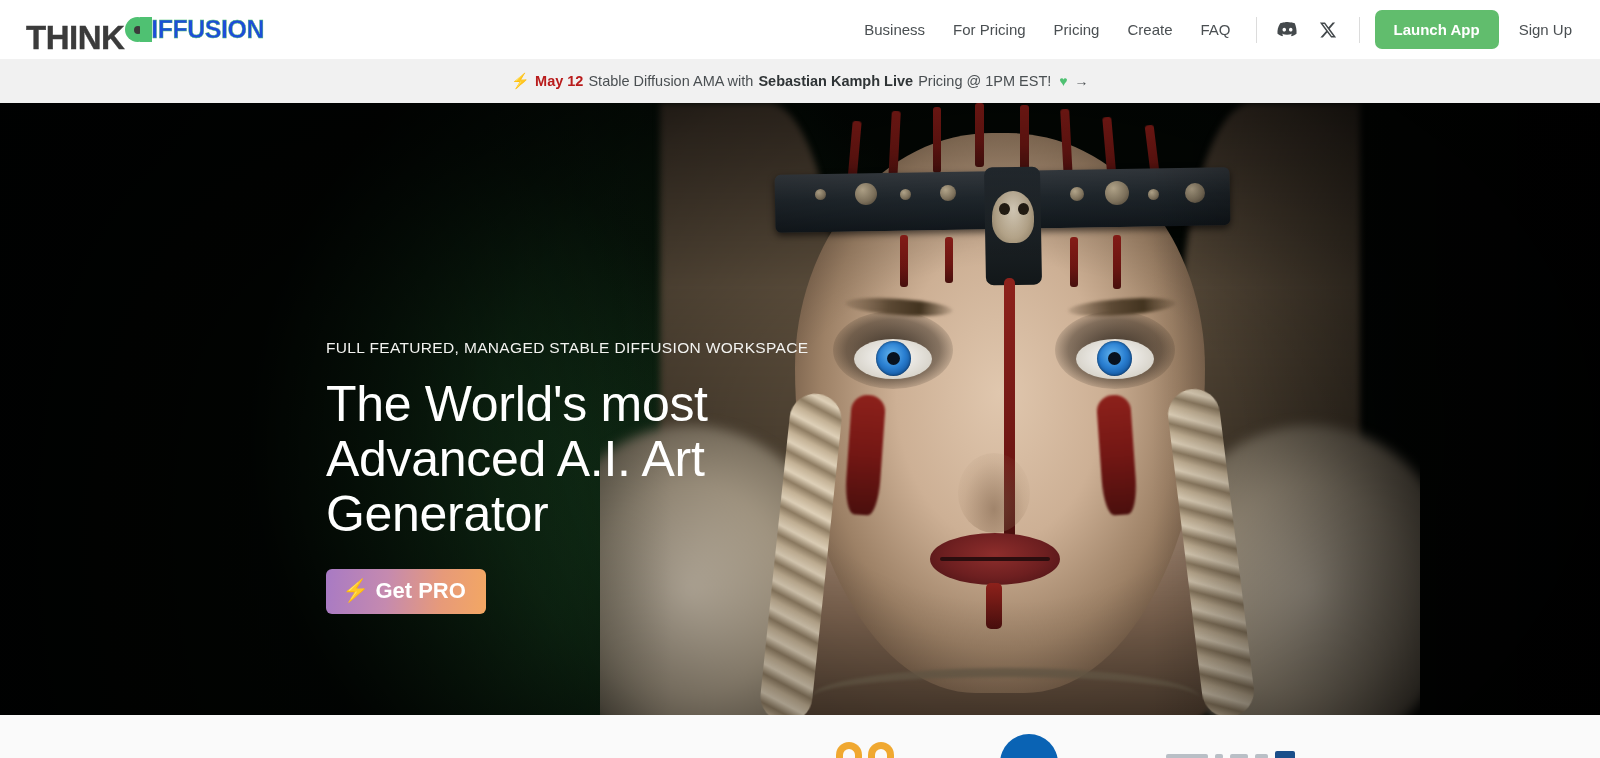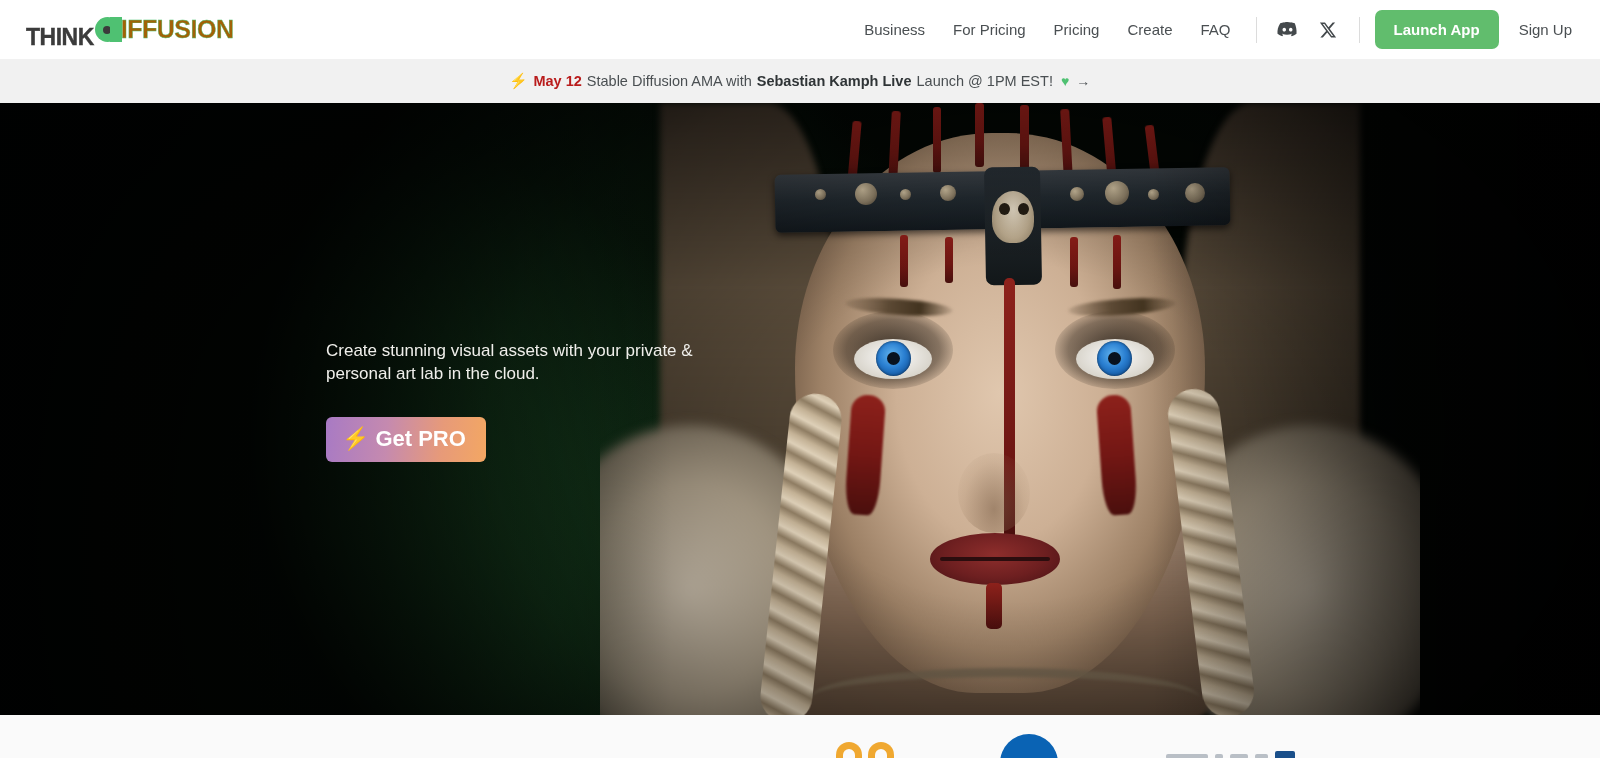--- a/index.html
+++ b/index.html
@@ -14,41 +14,41 @@
   .header {
     height:59px;
     background:#ffffff;
     display:flex;
     align-items:center;
     padding:0 28px 0 26px;
     position:relative;
   }
   .logo { display:flex; align-items:center; height:30px; }
   .logo-think {
-    font-size:23px; font-weight:bold; letter-spacing:-0.5px;
+    font-size:33px; font-weight:bold; letter-spacing:-0.5px;
     color:#3b3b3b; font-family:"Liberation Sans", sans-serif;margin-top:16px;
     -webkit-text-stroke:0.4px #3b3b3b;
   }
   .logo-dot {
     width:25px; height:25px; border-radius:50%;
     background:#4fc172; margin:0 1px 0 1px;
     display:inline-flex; align-items:center; justify-content:center;
     position:relative;
   }
   .logo-dot::after {
     content:""; width:8px; height:8px; border-radius:50%;
     background:#3b3b3b;
   }
   .logo-dot::before {
     content:""; position:absolute; right:-2px; top:0;
     width:12px; height:25px; background:#4fc172;
   }
   .logo-diffusion {
     font-size:25px; font-weight:bold; letter-spacing:-0.5px;
-    color:#a16207; -webkit-text-stroke:0.4px #4fc172;
+    color:#1d4ed8; -webkit-text-stroke:0.4px #4fc172;
   }
 
   .nav { margin-left:auto; display:flex; align-items:center; gap:0; }
   .nav-link {
     font-size:15px; color:#4a4f52; text-decoration:none;
     padding:0 14px; white-space:nowrap; cursor:pointer;
   }
   .nav-sep { width:1px; height:26px; background:#dcdcdc; margin:0 11px; }
   .social-icon {
     width:28px; height:28px; display:flex; align-items:center; justify-content:center;
@@ -303,21 +303,21 @@
     <button class="launch-btn">Launch App</button>
     <a class="signup-link">Sign Up</a>
   </div>
 </div>
 
 <div class="announce">
   <span class="bolt">⚡</span>
   <span class="date">May 12</span>
   <span>Stable Diffusion AMA with</span>
   <span class="strong">Sebastian Kamph Live</span>
-  <span>Launch @ 1PM EST!</span>
+  <span>Pricing @ 1PM EST!</span>
   <span class="heart">♥</span>
   <span class="arrow">→</span>
 </div>
 
 <div class="hero">
   <div class="hero-bg"></div>
 
   <div class="portrait">
     <div class="p-hair-l"></div>
     <div class="p-hair-r"></div>
@@ -375,21 +375,22 @@
 
     <div class="p-nose"></div>
     <div class="p-lips"></div>
     <div class="blood-chin"></div>
     <div class="necklace"></div>
   </div>
 
   <div class="hero-vignette"></div>
 
   <div class="hero-content">
-    <p class="hero-sub">Create stunning visual assets with your private &amp; personal art lab in the cloud.</p>
+    <div class="eyebrow">FULL FEATURED, MANAGED STABLE DIFFUSION WORKSPACE</div>
+    <h1 class="hero-title">The World's most Advanced A.I. Art Generator</h1>
     <div class="hero-btns">
       <button class="btn-pro">
         <span>⚡</span>
         <span>Get PRO</span>
       </button>
     </div>
   </div>
 </div>
 
 <div class="brands">

